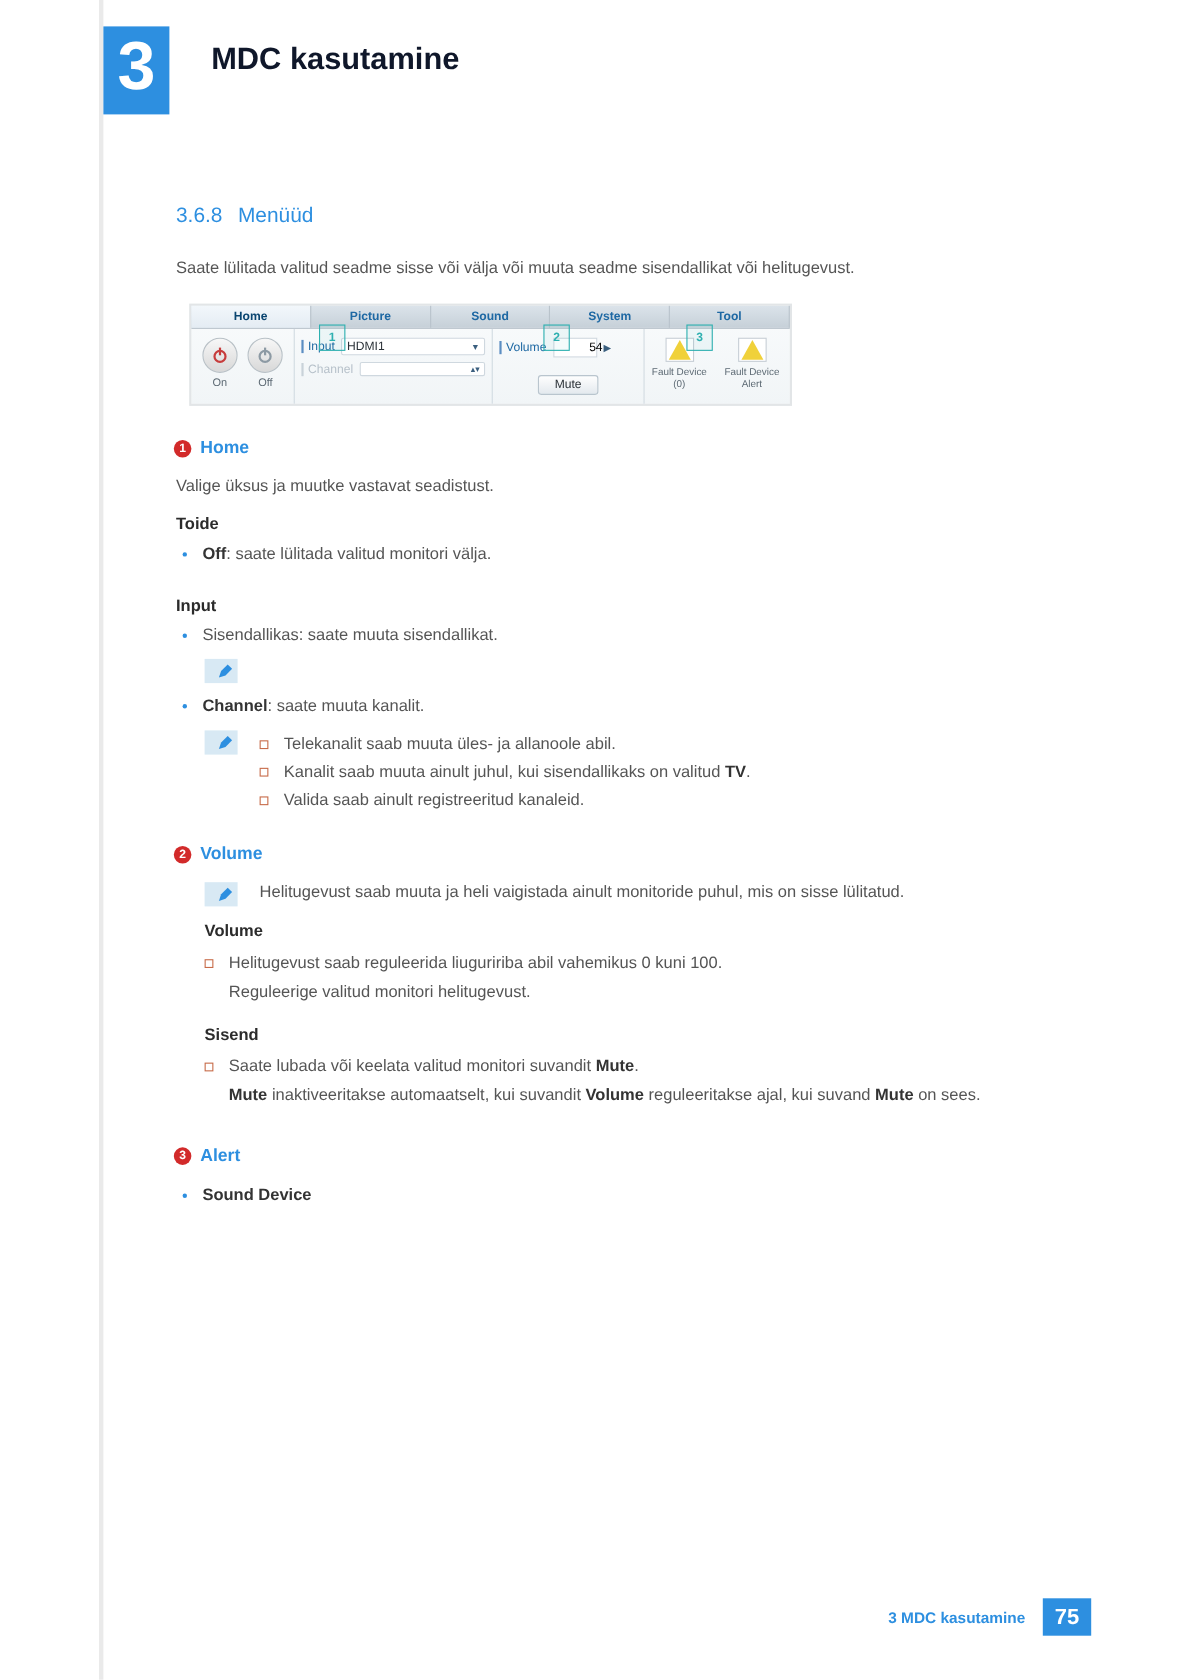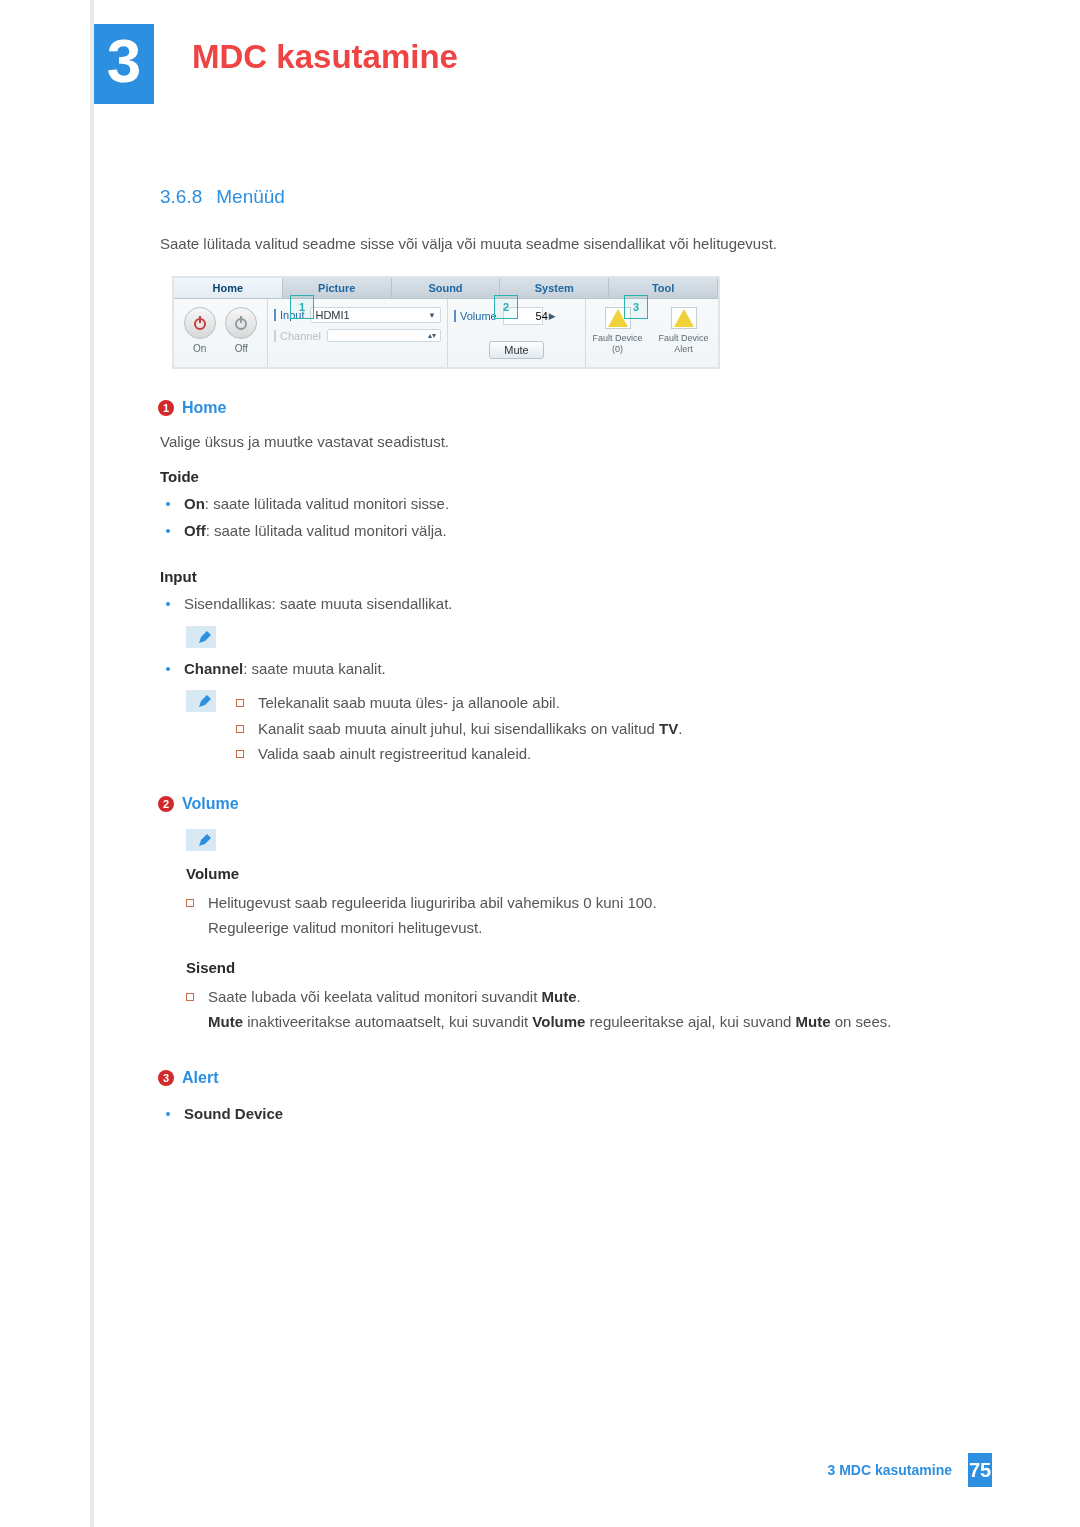--- a/index.html
+++ b/index.html
@@ -34,22 +34,22 @@
     color: #fff;
     font-size: 62px;
     font-weight: 700;
     line-height: 1;
     margin-top: 6px;
   }
   .chapter-title {
     position: absolute;
     left: 192px;
     top: 38px;
-    color: #ef4444;
-    font-size: 33px;
+    color: #0f172a;
+    font-size: 28px;
     font-weight: 700;
   }
   .content {
     position: absolute;
     left: 160px;
     top: 186px;
     width: 780px;
   }
   h2.section {
     color: #2d8fe0;
@@ -206,21 +206,21 @@
 
   .footer {
     position:absolute;
     right:88px;
     bottom:40px;
     display:flex; align-items:center; gap:16px;
   }
   .footer-txt { font-size:14px; color:#2d8fe0; font-weight:700; }
   .footer-page {
     background:#2d8fe0; color:#fff;
-    width:24px; height:34px;
+    width:44px; height:34px;
     display:flex; align-items:center; justify-content:center;
     font-size:20px; font-weight:700;
   }
 </style>
 </head>
 <body>
 
 <div class="sidebar-stripe"></div>
 
 <div class="chapter-tab">
@@ -315,21 +315,20 @@
   </div>
 
   <div class="sub-h">
     <span class="red-circle">1</span>
     <span>Home</span>
   </div>
   <p class="body-sub">Valige üksus ja muutke vastavat seadistust.</p>
 
   <div class="bold-head">Toide</div>
   <ul class="dot">
-    <li><b>On</b><span>: saate lülitada valitud monitori sisse.</span></li>
     <li><b>Off</b><span>: saate lülitada valitud monitori välja.</span></li>
   </ul>
 
   <div class="bold-head" style="margin-top:26px;">Input</div>
   <ul class="dot">
     <li>Sisendallikas: saate muuta sisendallikat.</li>
   </ul>
   <div class="note-block">
     <div class="note-icon">
       <svg class="note-pen" viewBox="0 0 16 16">
@@ -356,20 +355,21 @@
   <div class="sub-h">
     <span class="red-circle">2</span>
     <span>Volume</span>
   </div>
   <div class="note-block" style="margin-left:26px;">
     <div class="note-icon">
       <svg class="note-pen" viewBox="0 0 16 16">
           <path d="M2 14 L4 8 L10 2 L14 6 L8 12 L2 14 Z" fill="#2d8fe0"></path>
         </svg>
     </div>
+    <div style="font-size:15px; color:#555;">Helitugevust saab muuta ja heli vaigistada ainult monitoride puhul, mis on sisse lülitatud.</div>
   </div>
 
   <div class="bold-head" style="margin-left:26px;">Volume</div>
   <ul class="sq" style="margin-left:26px;">
     <li>
       <div>Helitugevust saab reguleerida liuguririba abil vahemikus 0 kuni 100.</div>
       <div>Reguleerige valitud monitori helitugevust.</div>
     </li>
   </ul>
 

